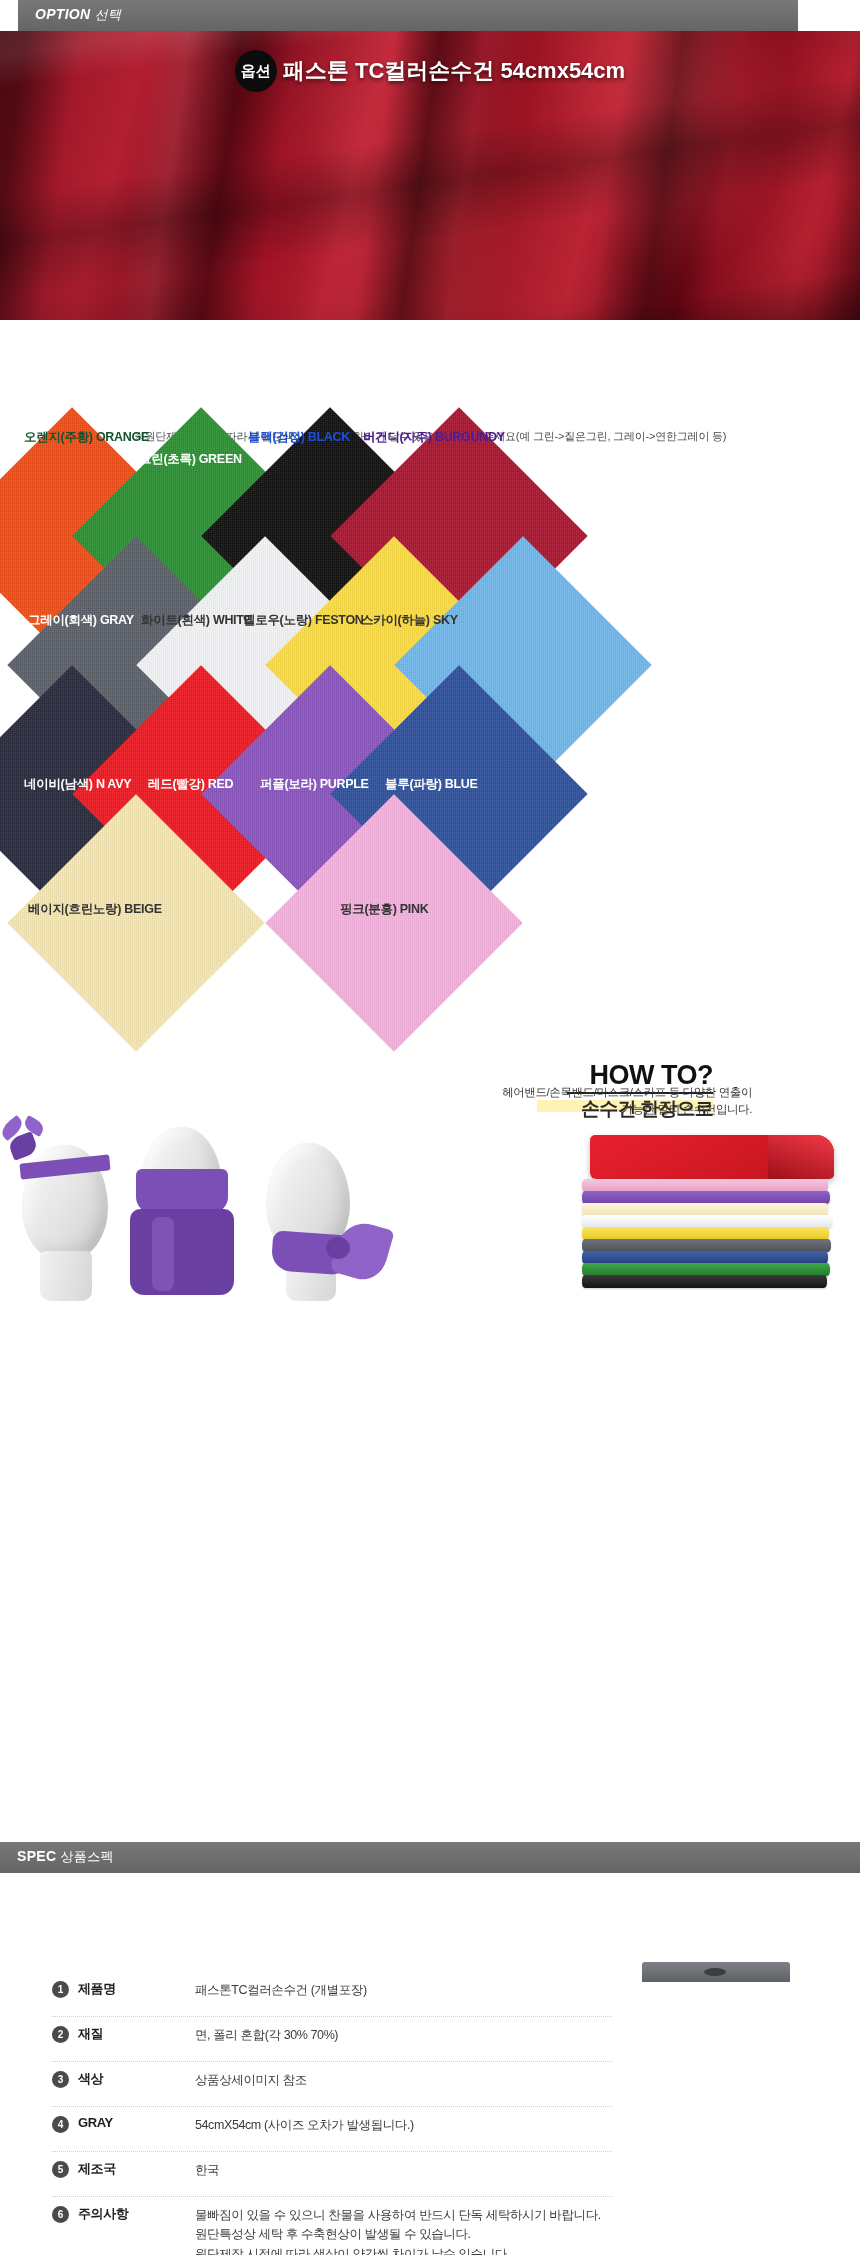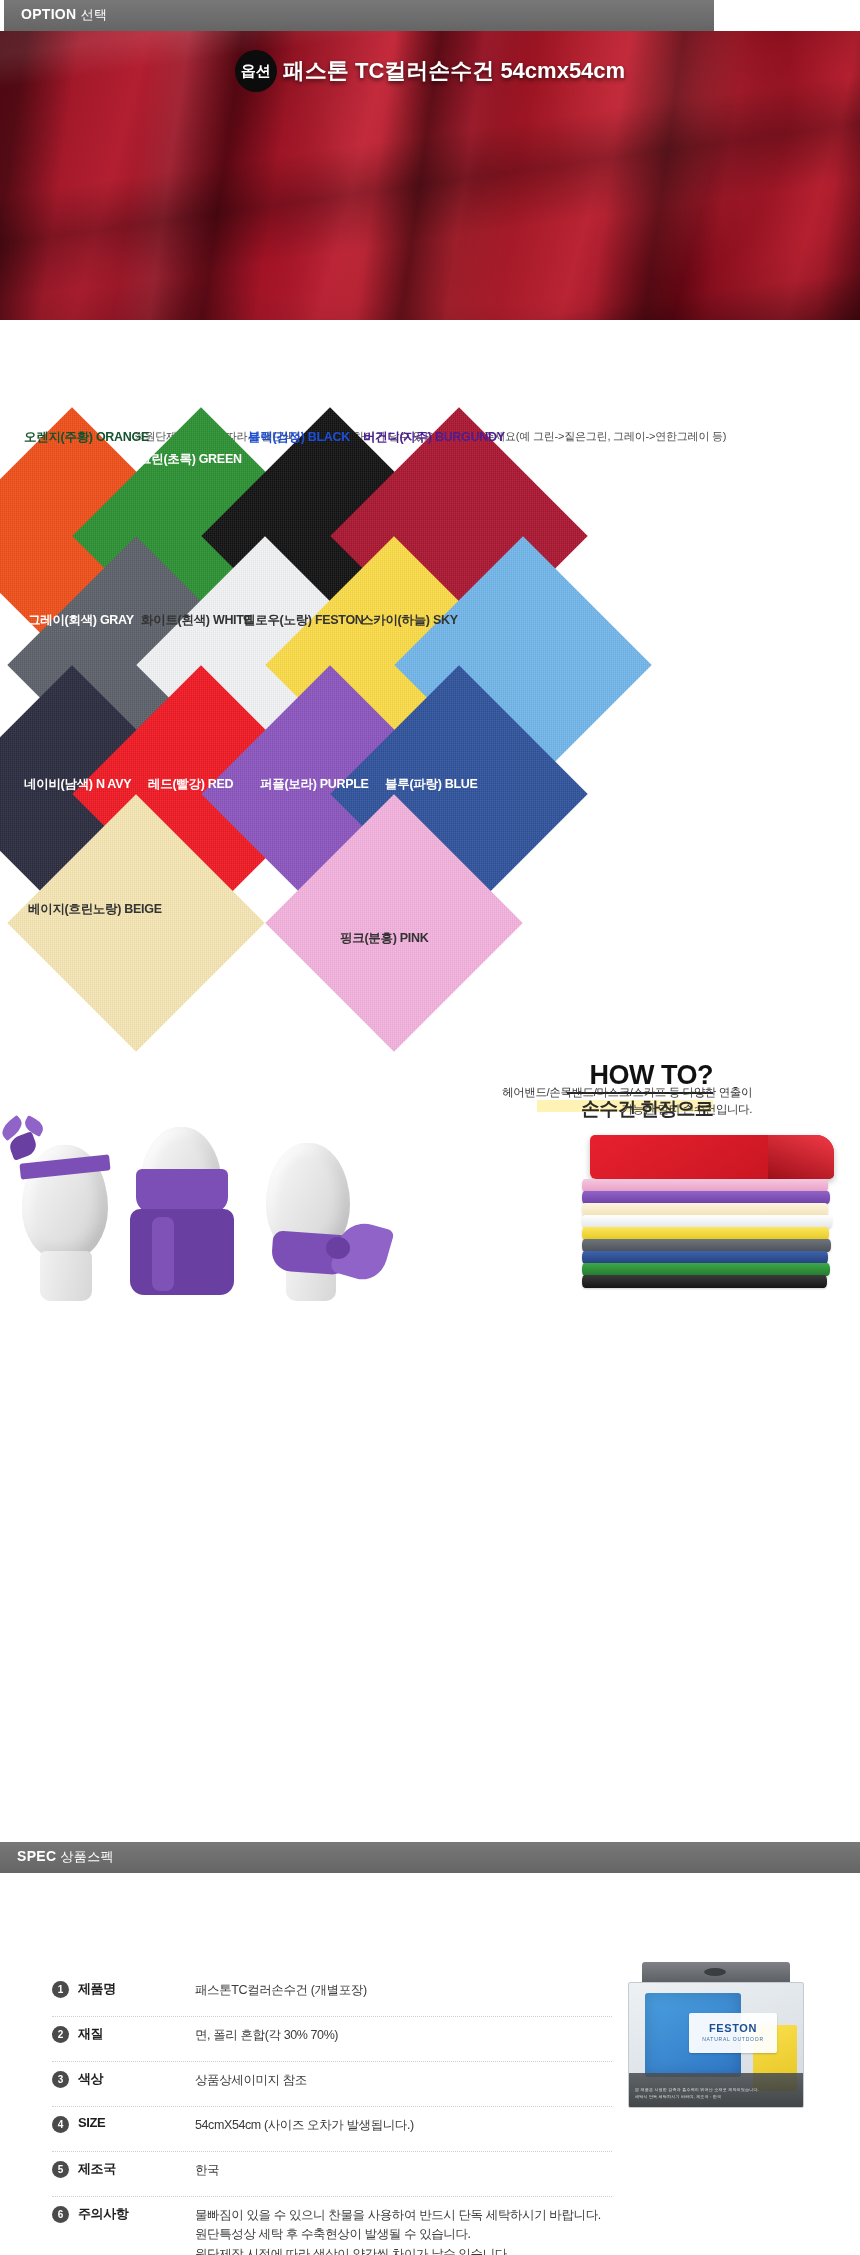--- a/index.html
+++ b/index.html
@@ -5,22 +5,23 @@
   * { margin:0; padding:0; box-sizing:border-box; }
   body {
     width:860px; height:2255px; position:relative;
     background:#ffffff;
     font-family:"Liberation Sans", sans-serif;
     overflow:hidden;
   }
 
   
   .opt-bar {
-    position:absolute; left:4px; top:0; width:710px; height:31px;
+    position:absolute; left:18px; top:0; width:780px; height:31px;
     background:linear-gradient(#787878,#656565);
+    font-style:italic;
   }
   .opt-bar .label {
     position:absolute; left:17px; top:6px;
     font-size:14px; font-weight:bold; color:#ffffff; letter-spacing:.3px;
     white-space:nowrap;
   }
   .opt-bar .label .ko { font-weight:normal; font-size:13px; }
 
   
   .hero {
@@ -281,21 +282,21 @@
   <span class="swlabel" style="left: 141px; top: 282px; color: rgb(51, 51, 51);">화이트(흰색) WHITE</span>
   <span class="swlabel" style="left: 243px; top: 282px; color: rgb(51, 51, 51);">옐로우(노랑) FESTON</span>
   <span class="swlabel" style="left: 361px; top: 282px; color: rgb(51, 51, 51);">스카이(하늘) SKY</span>
 
   <span class="swlabel" style="left: 24px; top: 446px; color: rgb(255, 255, 255);">네이비(남색) N AVY</span>
   <span class="swlabel" style="left: 148px; top: 446px; color: rgb(255, 255, 255);">레드(빨강) RED</span>
   <span class="swlabel" style="left: 260px; top: 446px; color: rgb(255, 255, 255); text-align: center;">퍼플(보라) PURPLE</span>
   <span class="swlabel" style="left: 385px; top: 446px; color: rgb(255, 255, 255);">블루(파랑) BLUE</span>
 
   <span class="swlabel" style="left: 28px; top: 571px; color: rgb(51, 51, 51);">베이지(흐린노랑) BEIGE</span>
-  <span class="swlabel" style="left: 340px; top: 571px; color: rgb(51, 51, 51); margin-top: 29px;">핑크(분홍) PINK</span>
+  <span class="swlabel" style="left: 340px; top: 571px; color: rgb(51, 51, 51);">핑크(분홍) PINK</span>
 </div>
 
 <div class="howto-sub-ul"></div>
 <div class="howto-title">HOW TO?</div>
 <div class="howto-underline"></div>
 <div class="howto-sub">손수건 한장으로</div>
 <div class="howto-desc" style="white-space:pre-line;">헤어밴드/손목밴드/마스크/스카프 등 다양한 연출이
 가능한 멀티 손수건입니다.</div>
 
 <div class="scene">
@@ -350,46 +351,32 @@
     <span class="spec-key">재질</span>
     <span class="spec-val">면, 폴리 혼합(각 30% 70%)</span>
   </div>
   <div class="spec-row">
     <span class="spec-num">3</span>
     <span class="spec-key">색상</span>
     <span class="spec-val">상품상세이미지 참조</span>
   </div>
   <div class="spec-row">
     <span class="spec-num">4</span>
-    <span class="spec-key">SIZE</span>
+    <span class="spec-key">GRAY</span>
     <span class="spec-val">54cmX54cm (사이즈 오차가 발생됩니다.)</span>
   </div>
   <div class="spec-row">
     <span class="spec-num">5</span>
     <span class="spec-key">제조국</span>
     <span class="spec-val">한국</span>
   </div>
   <div class="spec-row" style="min-height:70px;">
     <span class="spec-num">6</span>
     <span class="spec-key">주의사항</span>
     <span class="spec-val">물빠짐이 있을 수 있으니 찬물을 사용하여 반드시 단독 세탁하시기 바랍니다.
 원단특성상 세탁 후 수축현상이 발생될 수  있습니다.
 원단제작 시점에 따라 색상이 약간씩 차이가 날수 있습니다.</span>
   </div>
 </div>
 
 <div class="pack">
   <div class="bagtop"></div>
-  <div class="bagbody">
-    <div class="cloth-blue"></div>
-    <div class="cloth-yellow"></div>
-    <div class="brandbox">
-      <div class="brandname">FESTON</div>
-      <div class="brandsub">NATURAL OUTDOOR</div>
-    </div>
-    <div class="darkstrip">
-      <div class="tinytext">
-        본 제품은 시원한 감촉과 흡수력이 뛰어난 소재로 제작되었습니다.<br>
-        세탁시 단독 세탁하시기 바라며, 제조국 : 한국
-      </div>
-    </div>
-  </div>
 </div>
 
 </body></html>

